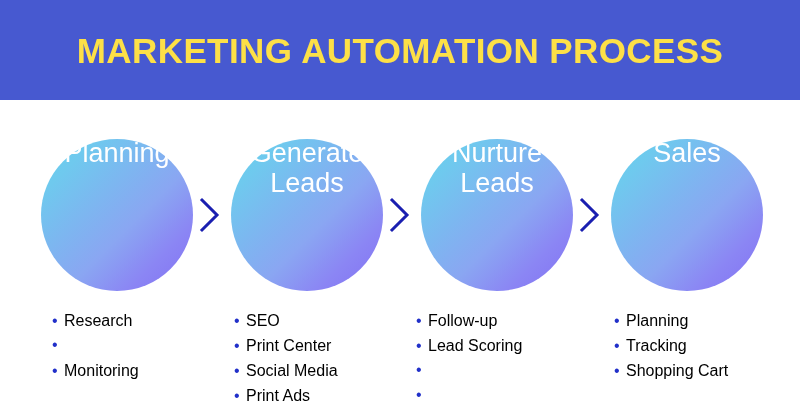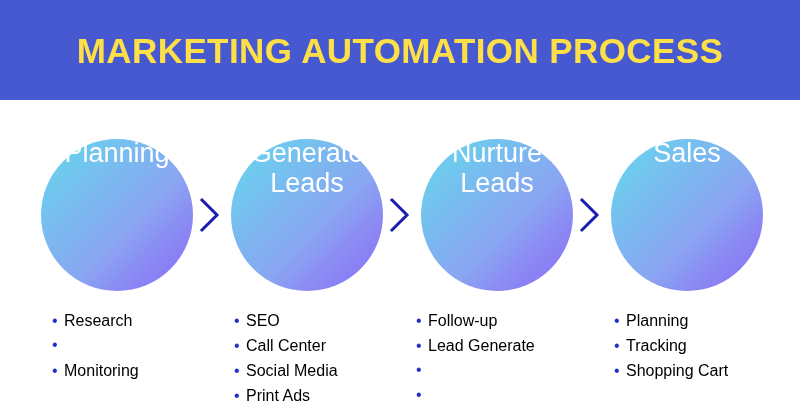--- a/index.html
+++ b/index.html
@@ -185,39 +185,39 @@
         <span class="bullet-text">Monitoring</span>
       </li>
     </ul>
   <ul class="bullet-list" id="list-2">
       <li class="bullet-item">
         <span class="bullet-dot">•</span>
         <span class="bullet-text">SEO</span>
       </li>
       <li class="bullet-item">
         <span class="bullet-dot">•</span>
-        <span class="bullet-text">Call Center</span>
+        <span class="bullet-text">Print Center</span>
       </li>
       <li class="bullet-item">
         <span class="bullet-dot">•</span>
         <span class="bullet-text">Social Media</span>
       </li>
       <li class="bullet-item">
         <span class="bullet-dot">•</span>
         <span class="bullet-text">Print Ads</span>
       </li>
     </ul>
   <ul class="bullet-list" id="list-3">
       <li class="bullet-item">
         <span class="bullet-dot">•</span>
         <span class="bullet-text">Follow-up</span>
       </li>
       <li class="bullet-item">
         <span class="bullet-dot">•</span>
-        <span class="bullet-text">Lead Generate</span>
+        <span class="bullet-text">Lead Scoring</span>
       </li>
       <li class="bullet-item">
         <span class="bullet-dot">•</span>
       </li>
       <li class="bullet-item">
         <span class="bullet-dot">•</span>
       </li>
     </ul>
   <ul class="bullet-list" id="list-4">
       <li class="bullet-item">

